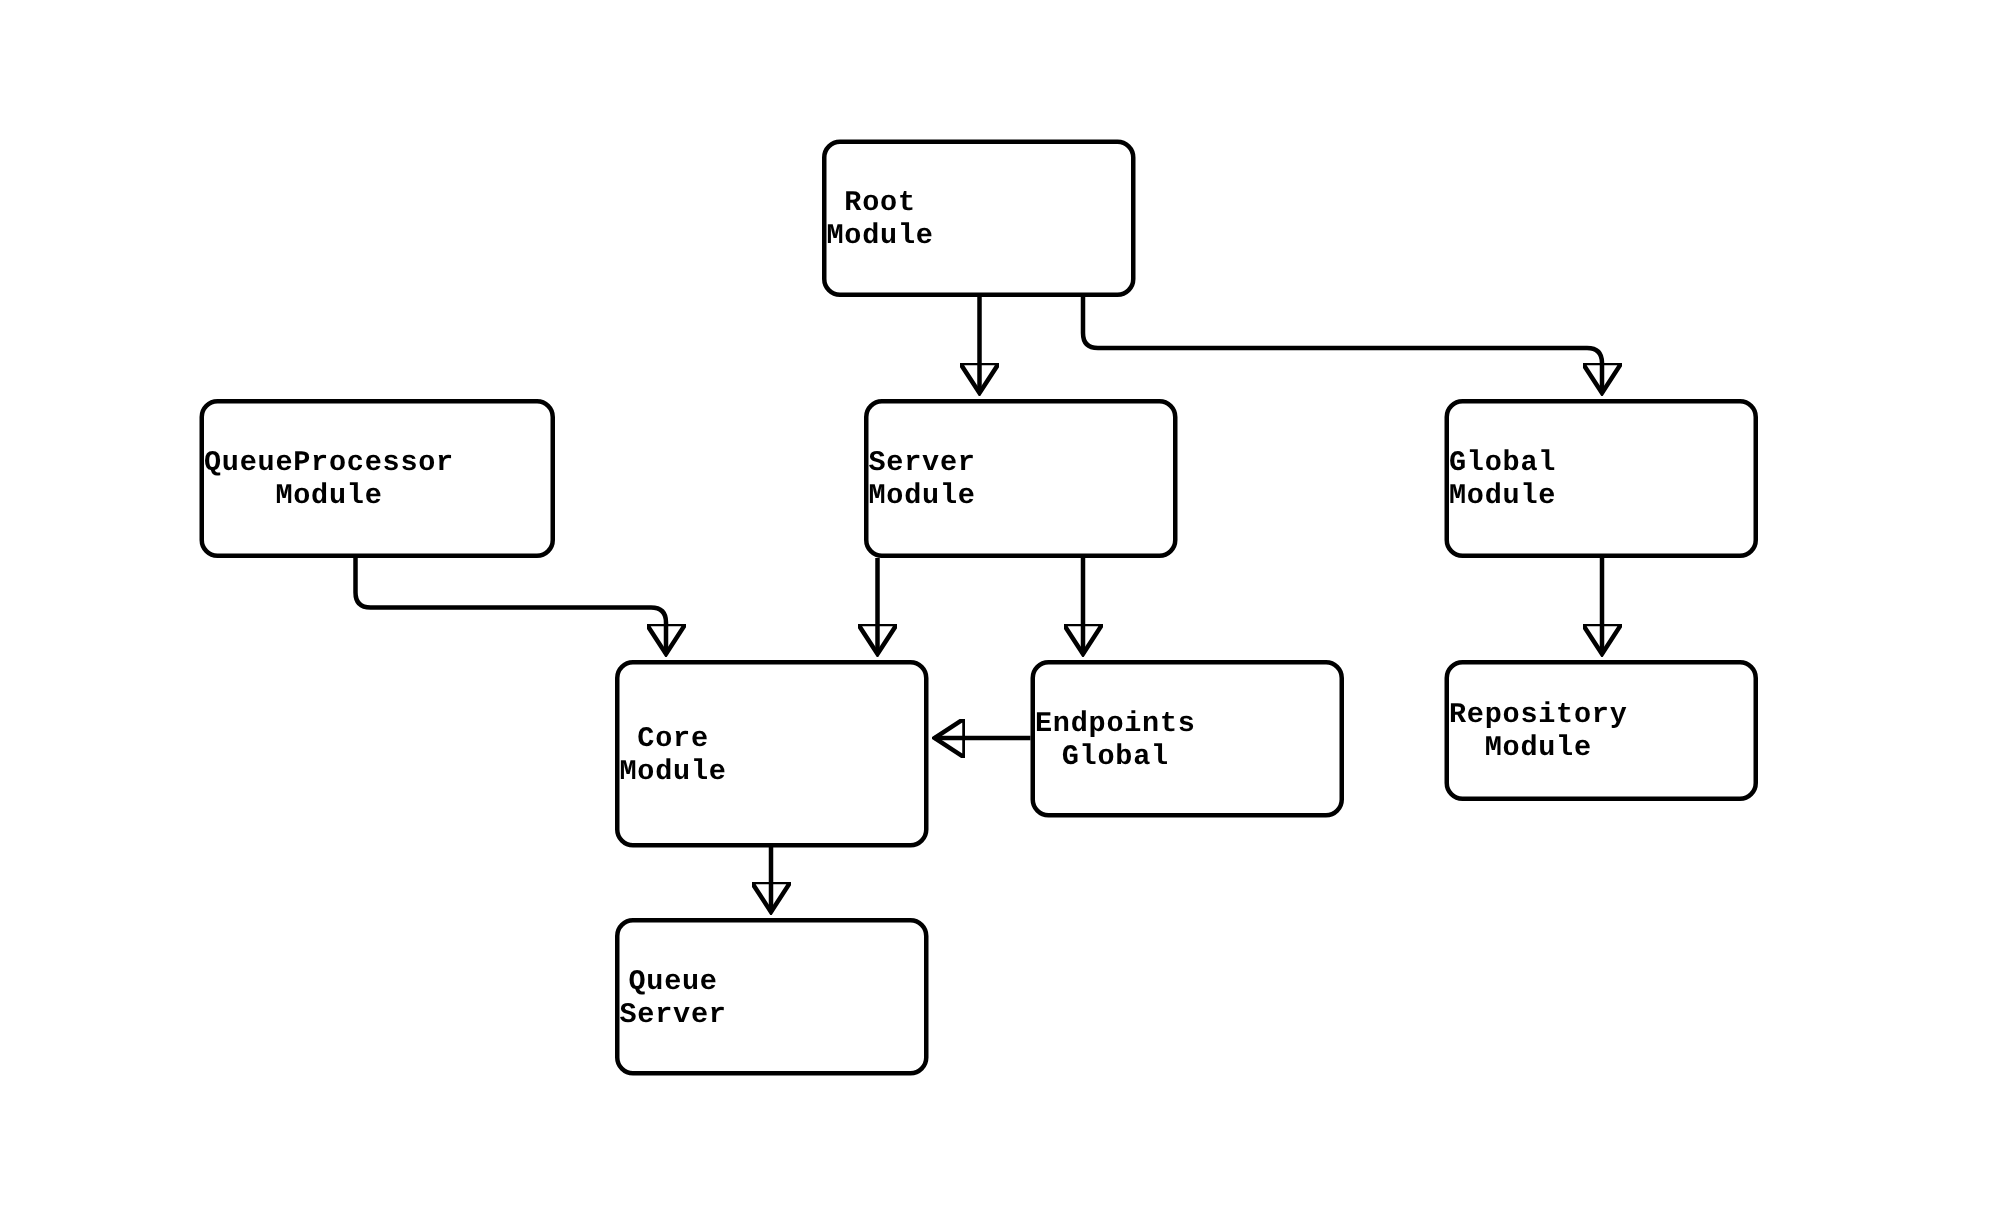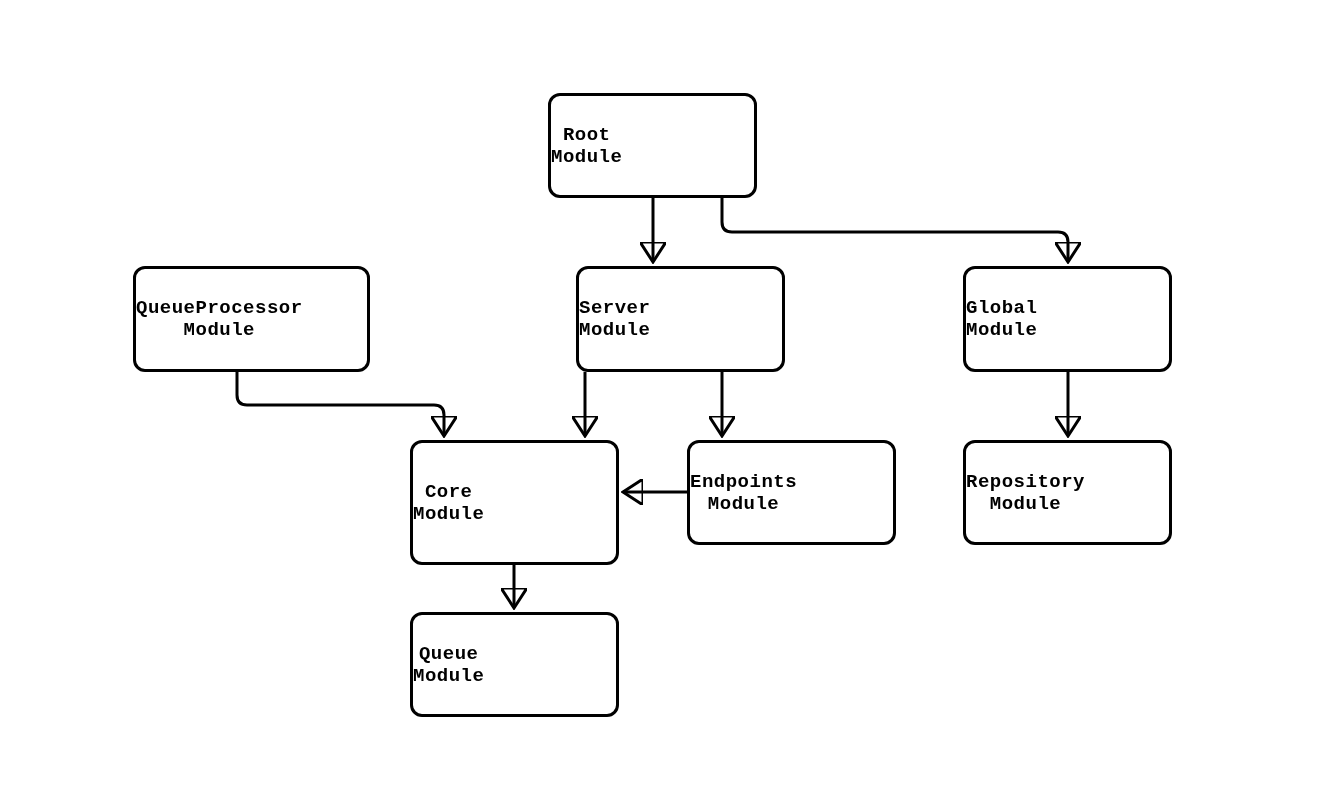--- a/index.html
+++ b/index.html
@@ -87,24 +87,24 @@
   <div class="node" style="left: 963px; top: 266px; width: 209px; height: 106px;">
     <span class="node-label">Global
 Module</span>
   </div>
   <div class="node" style="left: 410px; top: 440px; width: 209px; height: 125px;">
     <span class="node-label">Core
 Module</span>
   </div>
   <div class="node" style="left: 687px; top: 440px; width: 209px; height: 105px;">
     <span class="node-label">Endpoints
-Module</span>
+Global</span>
   </div>
-  <div class="node" style="left: 963px; top: 440px; width: 209px; height: 105px;">
+  <div class="node" style="left: 963px; top: 440px; width: 209px; height: 94px;">
     <span class="node-label">Repository
 Module</span>
   </div>
   <div class="node" style="left: 410px; top: 612px; width: 209px; height: 105px;">
     <span class="node-label">Queue
-Module</span>
+Server</span>
   </div>
 
 </div>
 
 </body></html>

